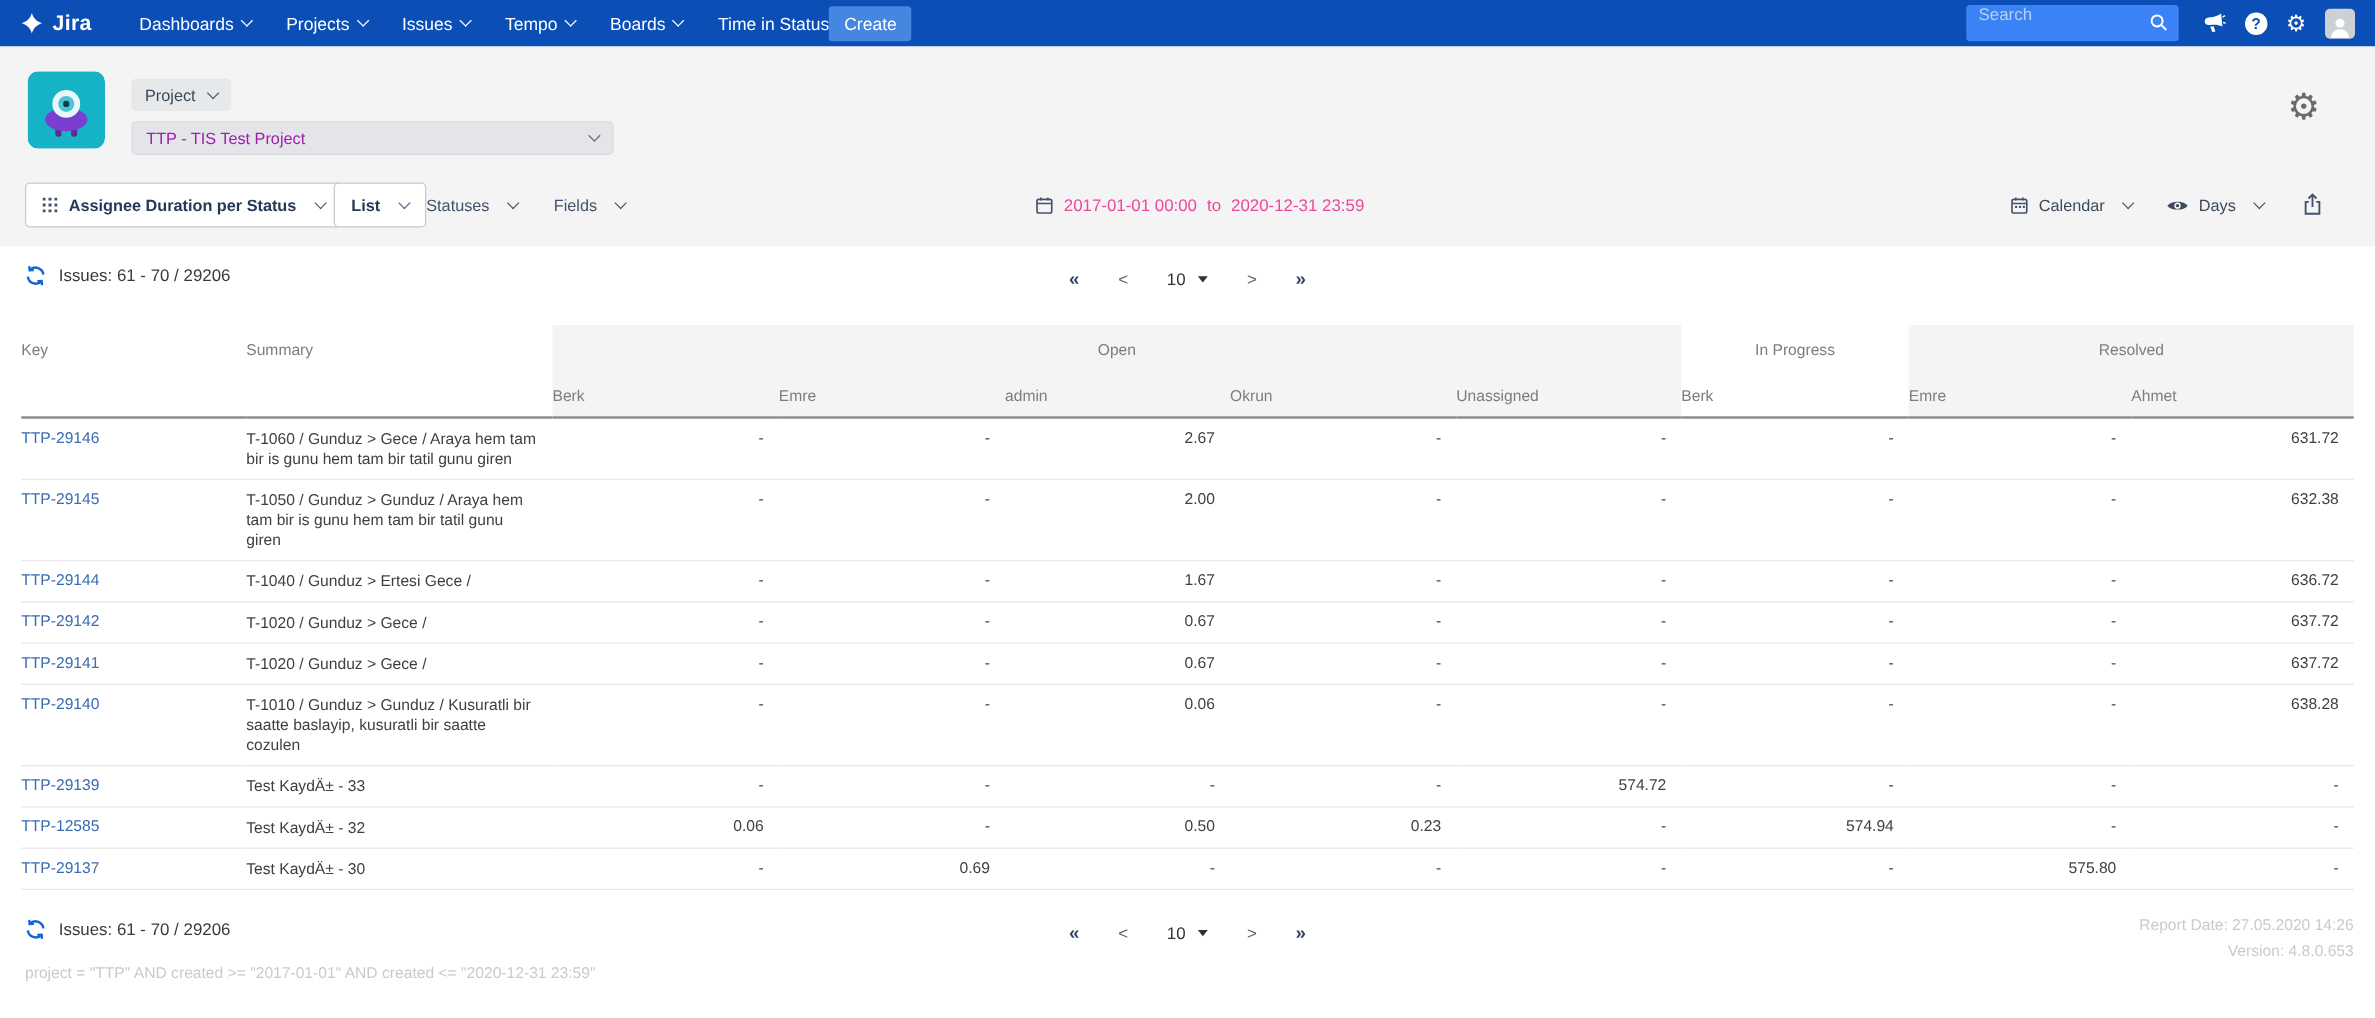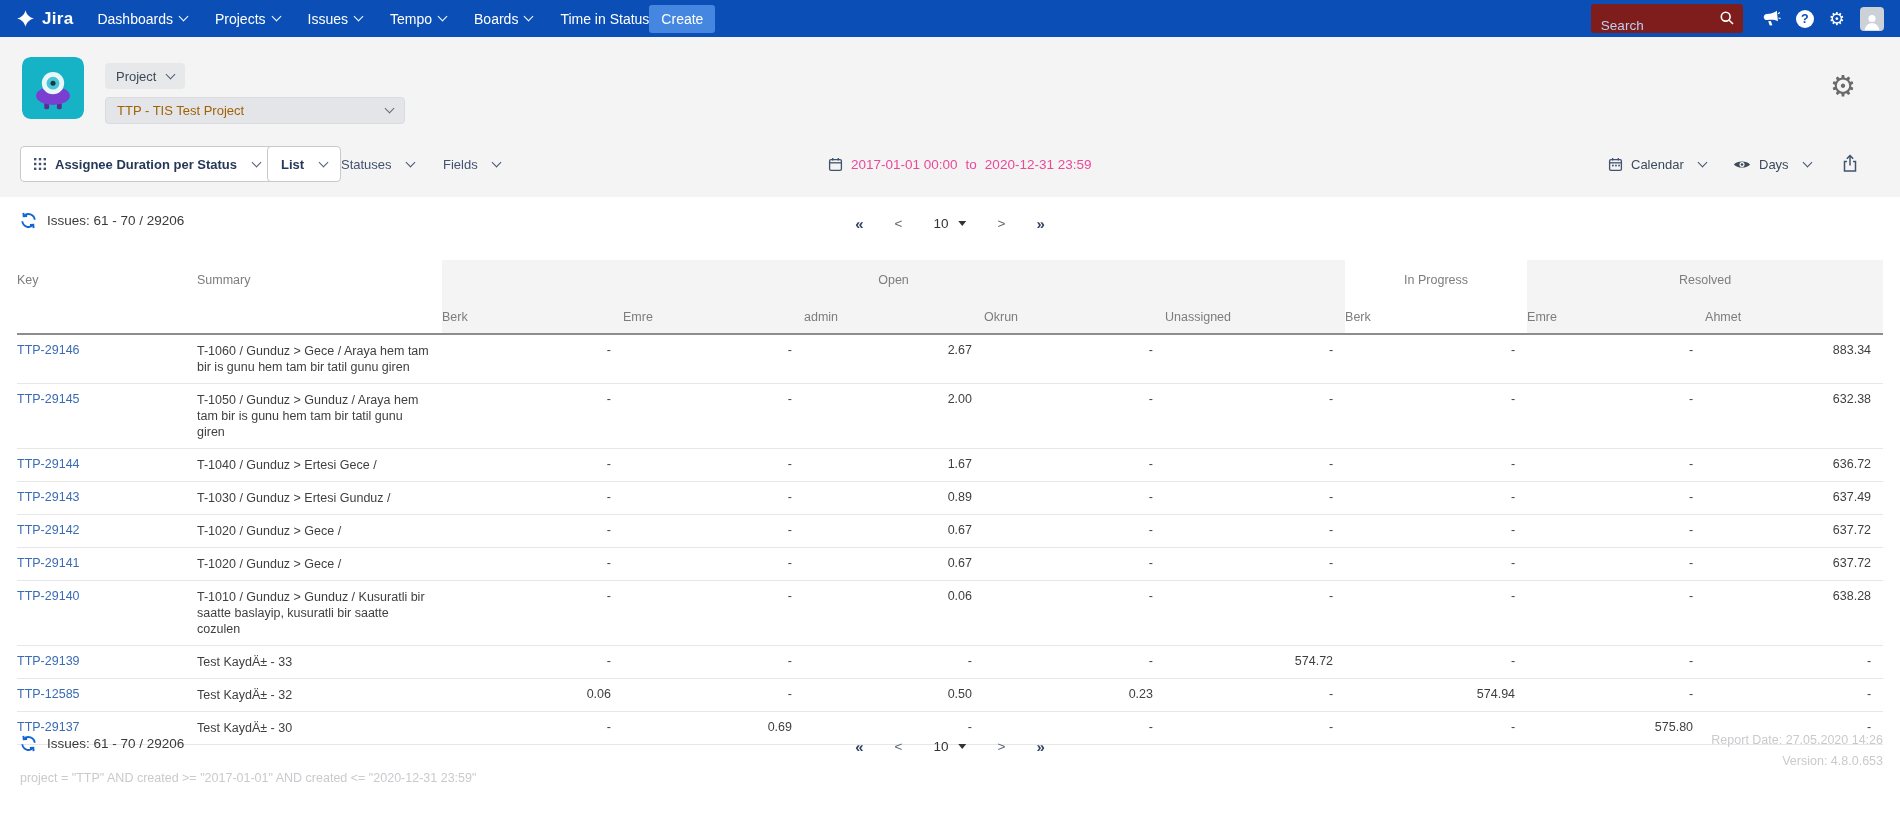--- a/index.html
+++ b/index.html
@@ -4,49 +4,49 @@
 <style>
   html,body{margin:0;padding:0}
   body{
     width:1900px;height:814px;position:relative;overflow:hidden;
     background:#ffffff;font-family:"Liberation Sans","DejaVu Sans",sans-serif;
     -webkit-font-smoothing:antialiased;
   }
   
   .navbar{position:absolute;top:0;left:0;width:100%;height:37px;background:#0b4fb6;
     display:flex;align-items:center;padding:0 16px;box-sizing:border-box;color:#fff;z-index:5}
-  .logo{display:flex;align-items:center;gap:7px;margin-right:24px;cursor:pointer}
+  .logo{display:flex;align-items:center;gap:7px;margin-right:38px;cursor:pointer}
   .logo-text{font-size:17px;font-weight:700;letter-spacing:.3px}
   .nav-menu{display:flex;align-items:center;gap:28px}
   .nav-item{display:flex;align-items:center;font-size:14px;cursor:pointer;white-space:nowrap}
   .chev{display:inline-block;width:6px;height:6px;border-right:1.7px solid currentColor;
     border-bottom:1.7px solid currentColor;transform:rotate(45deg);margin-left:7px;margin-top:-4px}
   .create-btn{background:#4486e0;color:#fff;font-size:14px;border:none;
     padding:6px 12px;border-radius:3px;cursor:pointer;font-family:inherit}
   .nav-right{margin-left:auto;display:flex;align-items:center;gap:15px}
-  .search-box{position:relative;width:152px;height:29px;background:#7f1d1d;border-radius:3px;
-    display:flex;align-items:flex-end;margin-right:4px}
+  .search-box{position:relative;width:170px;height:29px;background:#3b82f6;border-radius:3px;
+    display:flex;align-items:flex-start;margin-right:4px}
   .search-box input{background:transparent;border:none;outline:none;color:#fff;font-size:13.5px;
     padding:0 30px 0 10px;width:100%;box-sizing:border-box;font-family:inherit}
   .search-box input::placeholder{color:#bcd0ef}
   .search-glass{position:absolute;right:8px;top:6px}
   .help-bubble{width:18px;height:18px;background:#fff;color:#0b4fb6;border-radius:50%;
     font-size:12.5px;font-weight:700;display:flex;align-items:center;justify-content:center;cursor:pointer}
   .gear-nav{font-size:18px;color:#fff;cursor:pointer;line-height:1}
   .gear-nav::before{content:"\2699"}
   .avatar-nav{width:24px;height:24px;border-radius:4px;background:#ccd1d8;overflow:hidden;
     display:flex;align-items:flex-end;justify-content:center;cursor:pointer}
   
   .header-band{position:absolute;top:37px;left:0;width:100%;height:160px;background:#f4f4f5}
   .proj-avatar{position:absolute;left:22px;top:57px;width:62px;height:62px;border-radius:8px;overflow:hidden}
   .proj-type-btn{position:absolute;left:105px;top:63px;height:26px;background:#e7e8ea;border-radius:4px;
     display:flex;align-items:center;padding:0 11px;font-size:13px;color:#3b4a5a;gap:4px;cursor:pointer}
-  .proj-select{position:absolute;left:105px;top:97px;width:300px;height:27px;background:#e4e5e8;
+  .proj-select{position:absolute;left:105px;top:97px;width:386px;height:27px;background:#e4e5e8;
     border:1px solid #dadbde;border-radius:4px;display:flex;align-items:center;justify-content:space-between;
-    padding:0 11px;font-size:13px;color:#a16207;box-sizing:border-box;cursor:pointer}
+    padding:0 11px;font-size:13px;color:#a21caf;box-sizing:border-box;cursor:pointer}
   .gear-content{position:absolute;left:1830px;top:72px;font-size:29px;color:#6a6a6a;cursor:pointer;line-height:1}
   .gear-content::before{content:"\2699"}
   
   .tbtn{position:absolute;top:146px;background:#fff;border:1px solid #c9c9c9;border-radius:4px;height:36px;
     box-sizing:border-box;display:flex;align-items:center;font-size:13px;color:#253858;font-weight:700;
     padding:0 13px;gap:9px;cursor:pointer}
   #btn-report{left:20px}
   #btn-list{left:267px}
   .plain-dd{position:absolute;top:146px;height:36px;display:flex;align-items:center;font-size:13px;
     color:#42526e;gap:8px;cursor:pointer}
@@ -327,21 +327,21 @@
       <tr>
         <td class="c-key"><a href="#">TTP-29146</a></td>
         <td class="c-sum">T-1060 / Gunduz &gt; Gece / Araya hem tam bir is gunu hem tam bir tatil gunu giren</td>
         <td class="c-num">-</td>
         <td class="c-num">-</td>
         <td class="c-num">2.67</td>
         <td class="c-num">-</td>
         <td class="c-num">-</td>
         <td class="c-num">-</td>
         <td class="c-num">-</td>
-        <td class="c-num">883.34</td>
+        <td class="c-num">631.72</td>
       </tr>
       <tr>
         <td class="c-key"><a href="#">TTP-29145</a></td>
         <td class="c-sum">T-1050 / Gunduz &gt; Gunduz / Araya hem tam bir is gunu hem tam bir tatil gunu giren</td>
         <td class="c-num">-</td>
         <td class="c-num">-</td>
         <td class="c-num">2.00</td>
         <td class="c-num">-</td>
         <td class="c-num">-</td>
         <td class="c-num">-</td>
@@ -352,32 +352,20 @@
         <td class="c-key"><a href="#">TTP-29144</a></td>
         <td class="c-sum">T-1040 / Gunduz &gt; Ertesi Gece /</td>
         <td class="c-num">-</td>
         <td class="c-num">-</td>
         <td class="c-num">1.67</td>
         <td class="c-num">-</td>
         <td class="c-num">-</td>
         <td class="c-num">-</td>
         <td class="c-num">-</td>
         <td class="c-num">636.72</td>
-      </tr>
-      <tr>
-        <td class="c-key"><a href="#">TTP-29143</a></td>
-        <td class="c-sum">T-1030 / Gunduz &gt; Ertesi Gunduz /</td>
-        <td class="c-num">-</td>
-        <td class="c-num">-</td>
-        <td class="c-num">0.89</td>
-        <td class="c-num">-</td>
-        <td class="c-num">-</td>
-        <td class="c-num">-</td>
-        <td class="c-num">-</td>
-        <td class="c-num">637.49</td>
       </tr>
       <tr>
         <td class="c-key"><a href="#">TTP-29142</a></td>
         <td class="c-sum">T-1020 / Gunduz &gt; Gece /</td>
         <td class="c-num">-</td>
         <td class="c-num">-</td>
         <td class="c-num">0.67</td>
         <td class="c-num">-</td>
         <td class="c-num">-</td>
         <td class="c-num">-</td>

